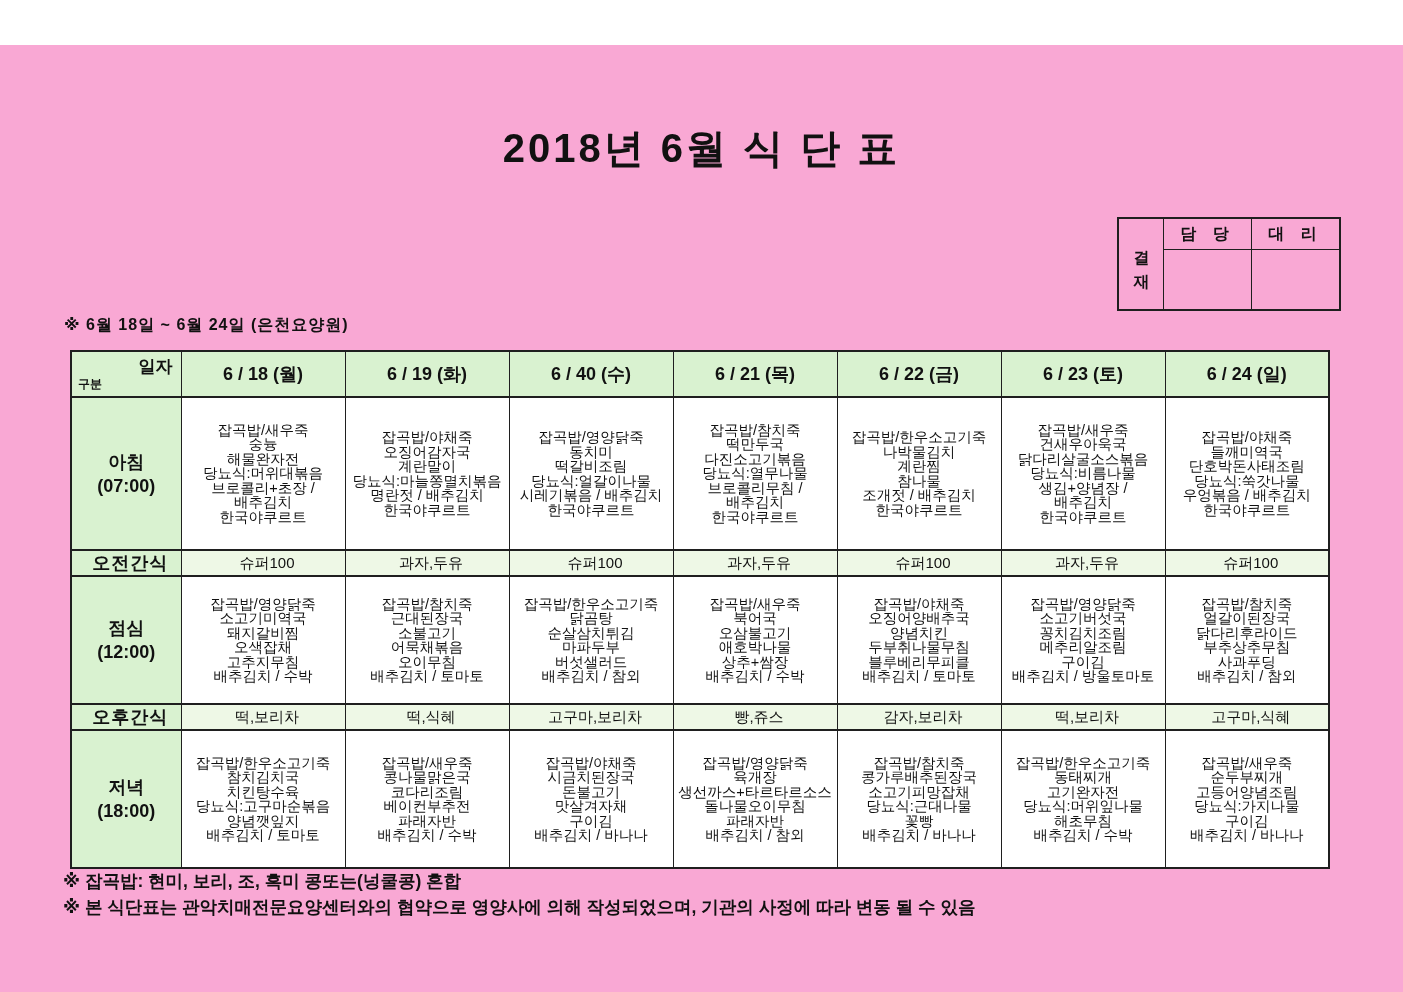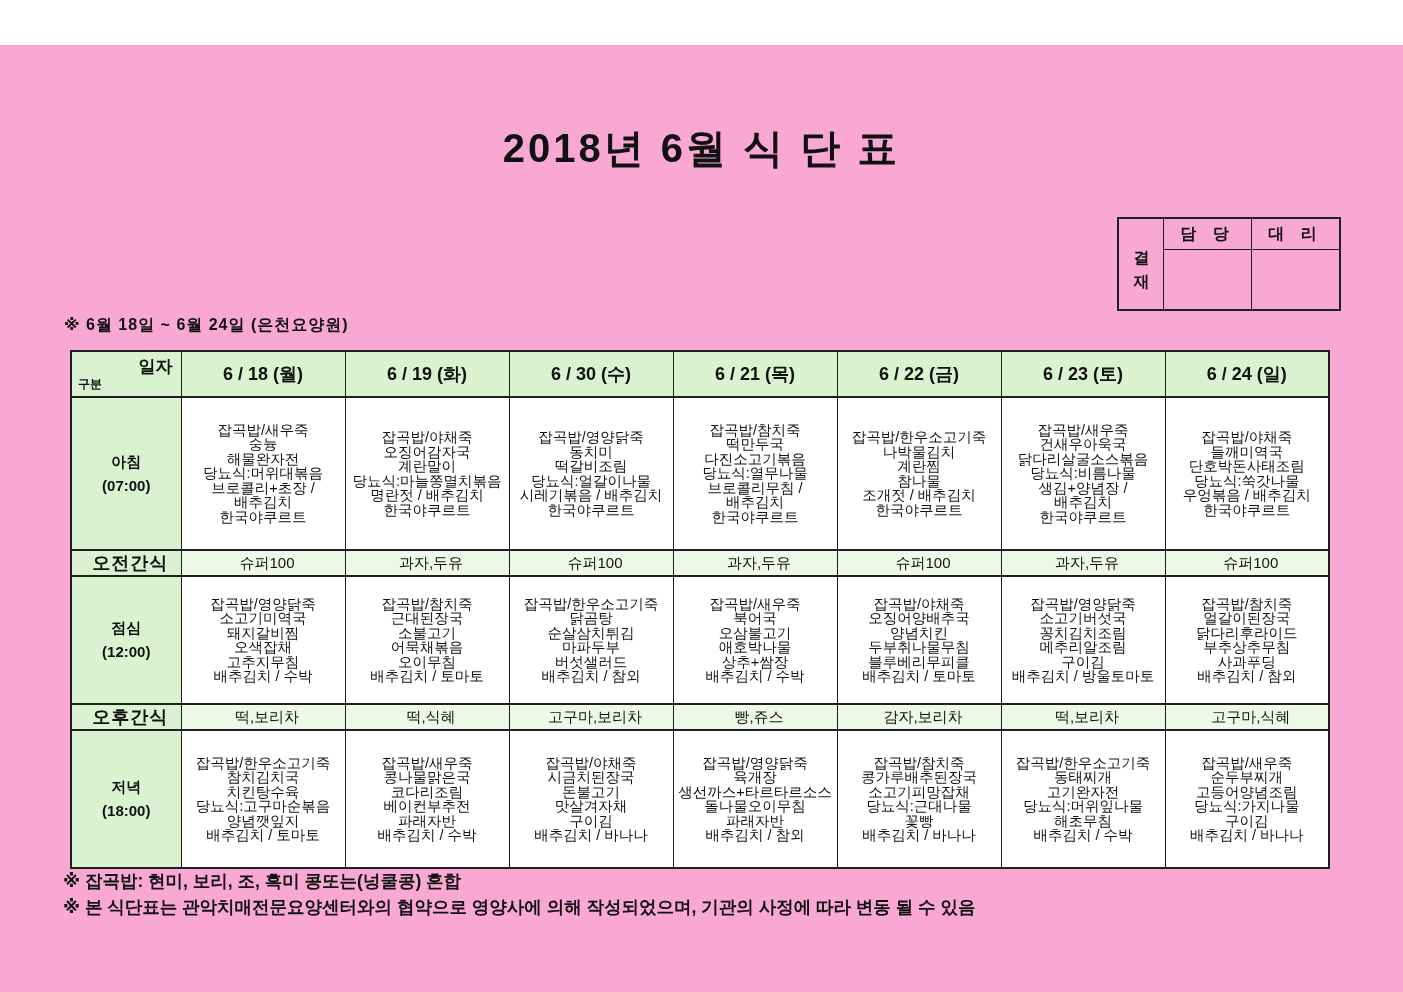--- a/index.html
+++ b/index.html
@@ -43,21 +43,21 @@
           rgba(0,0,0,0) calc(50% + 0.8px)), var(--header-green);}
   .corner-top{position:absolute;top:3px;right:8px;font-size:17px;font-weight:bold;}
   .corner-bottom{position:absolute;bottom:3px;left:6px;font-size:12px;font-weight:bold;}
 
   tr.breakfast{height:153px;}
   tr.lunch{height:128px;}
   tr.dinner{height:138px;}
   tr.am_snack,tr.pm_snack{height:23px;}
   tr.am_snack td,tr.pm_snack td{border-top:2px solid var(--border);border-bottom:2px solid var(--border);padding-left:8px;}
 
-  .row-label{background:var(--header-green);font-size:15px;font-weight:bold;line-height:24px;}
+  .row-label{background:var(--header-green);font-size:18px;font-weight:bold;line-height:24px;}
   .snack-label{background:var(--header-green);font-size:18px;font-weight:bold;letter-spacing:1px;}
   .snack-cell{background:var(--snack-green);font-size:15px;}
   .meal-cell{background:#ffffff;}
   .meal-lines{display:flex;flex-direction:column;justify-content:space-evenly;
         height:100%;font-size:14.5px;line-height:1;}
   .meal-lines div{white-space:nowrap;}
 
   
   .notes{position:absolute;left:63px;top:823px;font-size:17.5px;font-weight:bold;line-height:26px;}
 </style>
@@ -98,21 +98,21 @@
         <col>
     </colgroup>
     <thead>
       <tr>
         <th class="corner">
           <span class="corner-top">일자</span>
           <span class="corner-bottom">구분</span>
         </th>
       <th>6 / 18 (월)</th>
           <th>6 / 19 (화)</th>
-          <th>6 / 30 (수)</th>
+          <th>6 / 40 (수)</th>
           <th>6 / 21 (목)</th>
           <th>6 / 22 (금)</th>
           <th>6 / 23 (토)</th>
           <th>6 / 24 (일)</th>
         </tr>
     </thead>
     <tbody>
         <tr class="breakfast">
           <td class="row-label">
             <div>아침</div>

